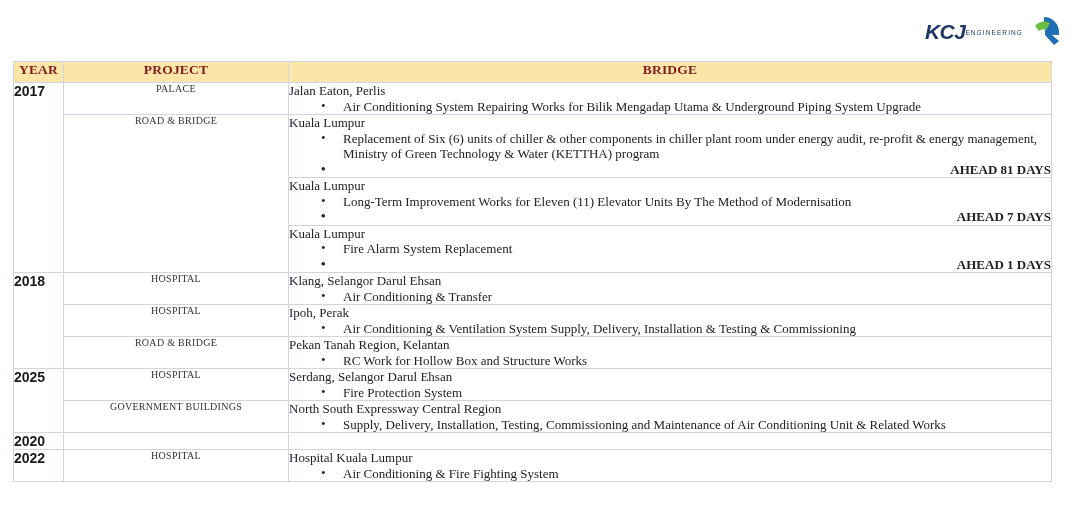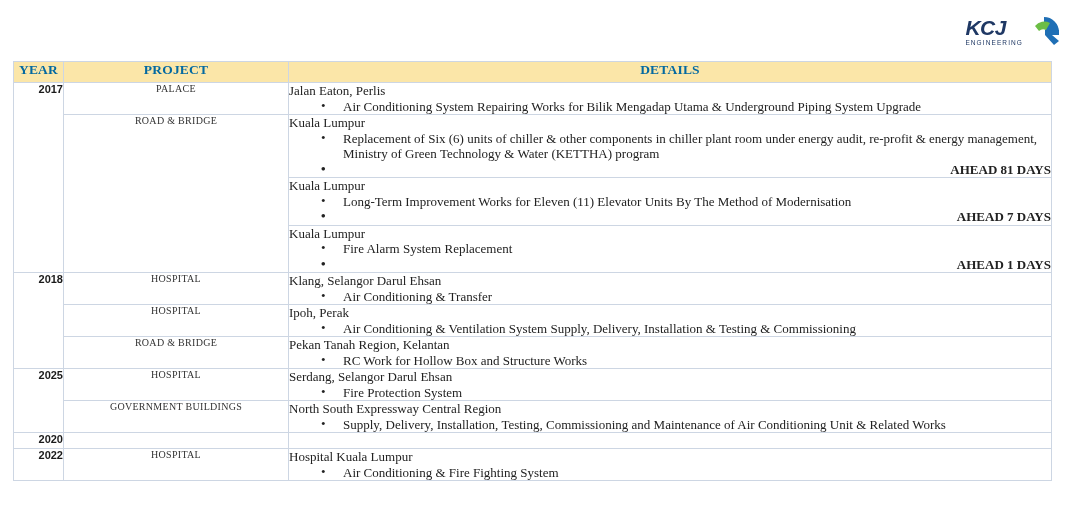--- a/index.html
+++ b/index.html
@@ -21,22 +21,22 @@
     top: 10px;
     right: 8px;
     width: 126px;
     height: 44px;
     display: flex;
     align-items: center;
     justify-content: flex-end;
   }
   #logo-text-block {
     display: flex;
-    flex-direction: column;
-    align-items: flex-start;
+    flex-direction: row;
+    align-items: center;
     margin-right: 3px;
   }
   #logo-kcj {
     font-family: "Liberation Sans", sans-serif;
     font-weight: bold;
     font-style: italic;
     font-size: 21px;
     letter-spacing: -0.5px;
     color: #1f3864;
     line-height: 20px;
@@ -67,35 +67,35 @@
   }
   #portfolio-table td, #portfolio-table th {
     border: 1px solid #cdd6e3;
     padding: 0;
     vertical-align: top;
   }
   thead th {
     background: #fbe6a8;
     font-weight: bold;
     font-size: 13.5px;
-    color: #0369a1;
+    color: #7f1d1d;
     text-align: center;
     height: 20px;
     vertical-align: middle;
     letter-spacing: 0.2px;
   }
   th.col-year { width: 49px; }
   th.col-project { width: 224px; }
   th.col-details { width: auto; }
 
   td.year-cell {
-    text-align: right;
+    text-align: left;
     vertical-align: middle;
     font-weight: bold;
-    font-size: 11px;
+    font-size: 14px;
     color: #1a1a1a;
     font-family: "Liberation Sans", sans-serif;
   }
   td.project-cell {
     text-align: center;
     vertical-align: middle;
     font-size: 10px;
     color: #333333;
     letter-spacing: 0.3px;
     padding: 2px 4px;
@@ -146,21 +146,21 @@
       <path d="M19 16 L33 16 L33 21 L26 21 L33 27 L28 31 L19 21 Z" fill="#1f6fb5"></path>
     </svg>
   </div>
 </div>
 
 <table id="portfolio-table">
   <thead>
     <tr>
       <th class="col-year">YEAR</th>
       <th class="col-project">PROJECT</th>
-      <th class="col-details">DETAILS</th>
+      <th class="col-details">BRIDGE</th>
     </tr>
   </thead>
   <tbody id="table-body">
       <tr>
         <td class="year-cell" rowspan="4">2017</td>
         <td class="project-cell" rowspan="1">PALACE</td>
         <td class="details-cell">
           <span class="loc">Jalan Eaton, Perlis</span>
           <ul class="bullets">
             <li>Air Conditioning System Repairing Works for Bilik Mengadap Utama &amp; Underground Piping System Upgrade</li>

